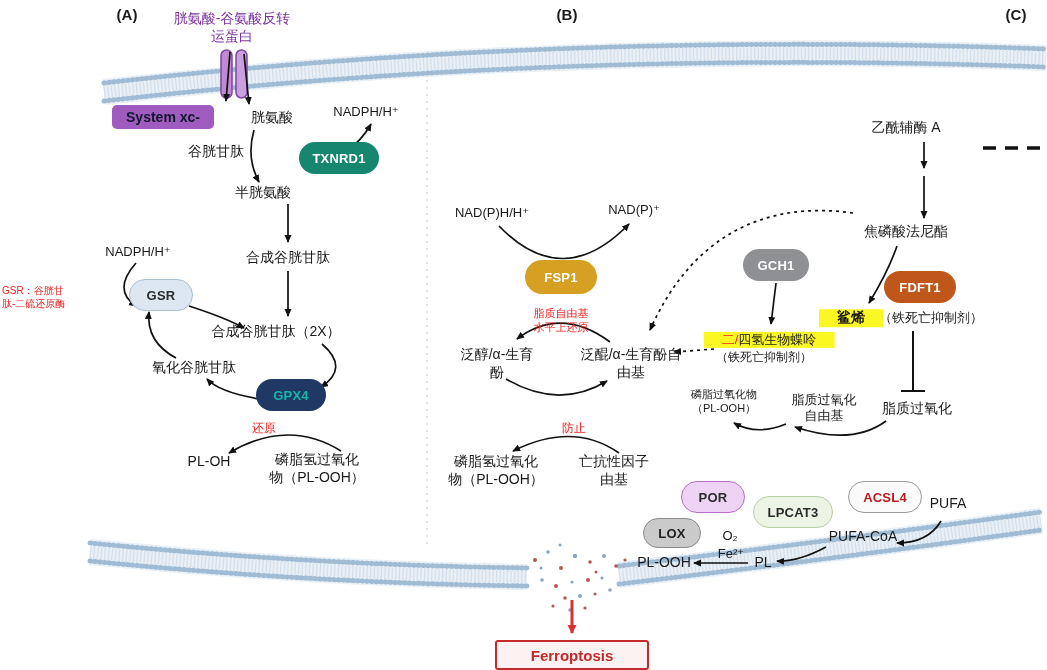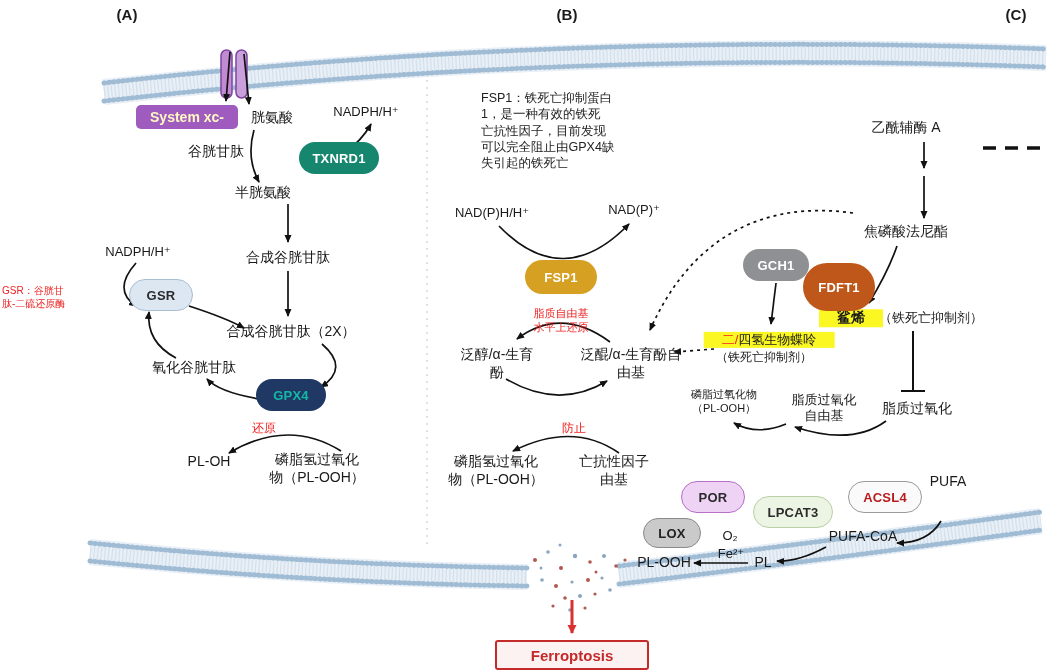--- a/index.html
+++ b/index.html
@@ -17,21 +17,21 @@
     font-size:10px;line-height:1.3;
   }
   .pill{
     position:absolute;transform:translate(-50%,-50%);z-index:3;
     border-radius:999px;display:flex;align-items:center;justify-content:center;
     font-weight:bold;font-size:13px;letter-spacing:.2px;
   }
   .badge{
     position:absolute;transform:translate(-50%,-50%);z-index:3;
     border-radius:5px;display:flex;align-items:center;justify-content:center;
-    font-weight:bold;font-size:14px;color:#fef9c3;background:var(--purple,#a05bbf);margin-left:24px;
+    font-weight:bold;font-size:14px;color:#0f172a;background:var(--purple,#a05bbf);
   }
   .red{color:var(--red,#ee2222);}
   .bold{font-weight:bold;}
   .small{font-size:12px;}
   .tiny{font-size:11px;}
   .hl{background:var(--highlight,#fbf722);padding:0 18px;}
   .p-teal{background:var(--teal,#16866e);color:#fff;}
   .p-navy{background:var(--navy,#1f3864);color:#14b8a6;}
   .p-gold{background:var(--gold,#d6a022);color:#fff;}
   .p-gray{background:var(--gray,#8f9093);color:#fff;}
@@ -163,78 +163,75 @@
       <path d="M 901 391 L 925 391" stroke="#111" stroke-width="2" fill="none"></path>
     </g>
 
     <path d="M 572 600 L 572 633" stroke="#d93030" stroke-width="3" fill="none" marker-end="url(#ahr)"></path>
   </svg>
 
   <div class="lbl bold" style="left:127px;top:15px;font-size:15px">(A)</div>
   <div class="lbl bold" style="left:567px;top:15px;font-size:15px">(B)</div>
   <div class="lbl bold" style="left:1016px;top:15px;font-size:15px">(C)</div>
 
+  <div class="lbl purple-text" style="left:232px;top:27px">胱氨酸-谷氨酸反转
+运蛋白</div>
   <div class="badge" style="left:163px;top:117px;width:102px;height:24px">System xc-</div>
   <div class="lbl" style="left:272px;top:118px">胱氨酸</div>
   <div class="lbl" style="left:366px;top:112px;font-size:13px">NADPH/H⁺</div>
   <div class="pill p-teal" style="left:339px;top:158px;width:80px;height:32px">TXNRD1</div>
   <div class="lbl" style="left:216px;top:152px">谷胱甘肽</div>
   <div class="lbl" style="left:263px;top:193px">半胱氨酸</div>
   <div class="lbl" style="left:288px;top:258px">合成谷胱甘肽</div>
   <div class="lbl" style="left:138px;top:252px;font-size:13px">NADPH/H⁺</div>
   <div class="pill p-gsr" style="left:161px;top:295px;width:62px;height:30px">GSR</div>
   <div class="lbl-left red" style="left:2px;top:284px">GSR：谷胱甘
 肽-二硫还原酶</div>
-  <div class="lbl" style="left:291px;top:332px">合成谷胱甘肽（2X）</div>
+  <div class="lbl" style="left:276px;top:332px">合成谷胱甘肽（2X）</div>
   <div class="lbl" style="left:194px;top:368px">氧化谷胱甘肽</div>
   <div class="pill p-navy" style="left:291px;top:395px;width:70px;height:32px">GPX4</div>
   <div class="lbl red small" style="left:264px;top:428px">还原</div>
   <div class="lbl" style="left:209px;top:462px">PL-OH</div>
   <div class="lbl" style="left:317px;top:468px">磷脂氢过氧化
 物（PL-OOH）</div>
 
-  <div class="lbl-left" style="left:481px;top:90px;font-size:12.5px;color:#222">FSP1：铁死亡抑制蛋白
-1，是一种有效的铁死
-亡抗性因子，目前发现
-可以完全阻止由GPX4缺
-失引起的铁死亡</div>
   <div class="lbl" style="left:492px;top:213px;font-size:13px">NAD(P)H/H⁺</div>
   <div class="lbl" style="left:634px;top:210px;font-size:13px">NAD(P)⁺</div>
   <div class="pill p-gold" style="left:561px;top:277px;width:72px;height:34px">FSP1</div>
   <div class="lbl red tiny" style="left:561px;top:321px">脂质自由基
 水平上还原</div>
   <div class="lbl" style="left:497px;top:363px">泛醇/α-生育
 酚</div>
   <div class="lbl" style="left:631px;top:363px">泛醌/α-生育酚自
 由基</div>
   <div class="lbl red small" style="left:574px;top:428px">防止</div>
   <div class="lbl" style="left:496px;top:470px">磷脂氢过氧化
 物（PL-OOH）</div>
   <div class="lbl" style="left:614px;top:470px">亡抗性因子
 由基</div>
 
   <div class="lbl" style="left:906px;top:128px">乙酰辅酶 A</div>
   <div class="lbl" style="left:906px;top:232px">焦磷酸法尼酯</div>
   <div class="pill p-gray" style="left:776px;top:265px;width:66px;height:32px">GCH1</div>
-  <div class="pill p-orange" style="left:839px;top:287px;width:72px;height:48px">FDFT1</div>
+  <div class="pill p-orange" style="left:920px;top:287px;width:72px;height:32px">FDFT1</div>
   <div class="lbl hl bold" style="left:851px;top:318px">鲨烯</div>
   <div class="lbl" style="left:931px;top:318px;font-size:13px">（铁死亡抑制剂）</div>
   <div class="lbl hl" style="left:769px;top:340px;font-size:13px"><span class="red">二/</span><span>四氢生物蝶呤</span></div>
   <div class="lbl small" style="left:764px;top:357px">（铁死亡抑制剂）</div>
   <div class="lbl tiny" style="left:724px;top:402px">磷脂过氧化物
 （PL-OOH）</div>
   <div class="lbl" style="left:824px;top:408px;font-size:13px">脂质过氧化
 自由基</div>
   <div class="lbl" style="left:917px;top:409px">脂质过氧化</div>
 
   <div class="pill p-pink" style="left:713px;top:497px;width:62px;height:30px">POR</div>
   <div class="pill p-green" style="left:793px;top:512px;width:78px;height:30px">LPCAT3</div>
   <div class="pill p-white" style="left:885px;top:497px;width:72px;height:30px">ACSL4</div>
   <div class="pill p-lox" style="left:672px;top:533px;width:56px;height:28px">LOX</div>
   <div class="lbl" style="left:730px;top:536px;font-size:13px">O₂</div>
   <div class="lbl" style="left:731px;top:554px;font-size:13px">Fe²⁺</div>
-  <div class="lbl" style="left:948px;top:482px">PUFA</div>
+  <div class="lbl" style="left:948px;top:504px">PUFA</div>
   <div class="lbl" style="left:863px;top:537px">PUFA-CoA</div>
   <div class="lbl" style="left:664px;top:563px">PL-OOH</div>
   <div class="lbl" style="left:763px;top:563px">PL</div>
   <div class="ferro" style="left:572px;top:655px;width:150px;height:26px">Ferroptosis</div>
 
 </div>
 
 </body></html>

